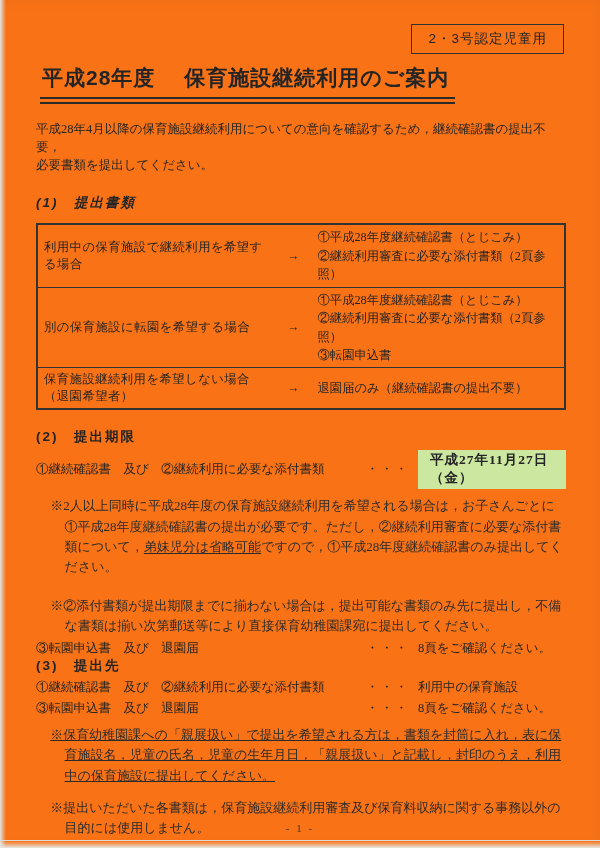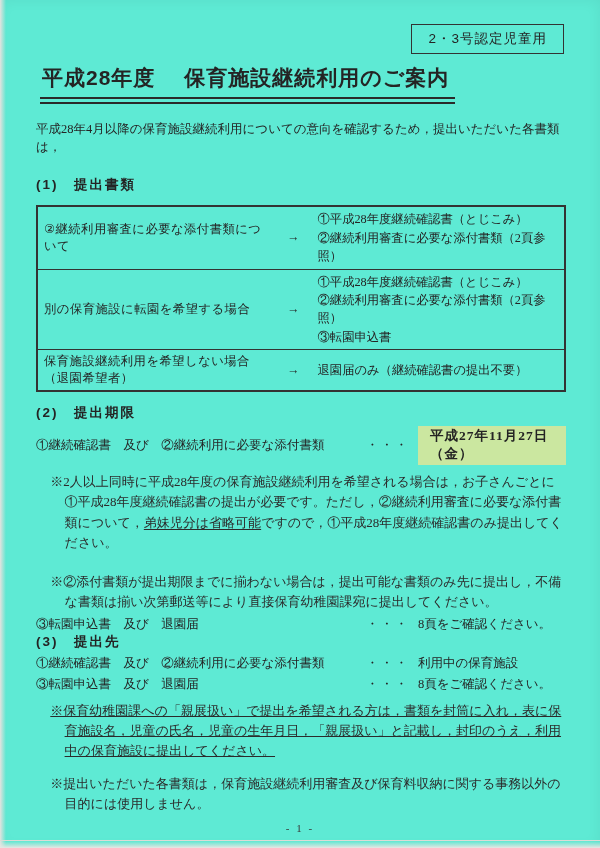--- a/index.html
+++ b/index.html
@@ -1,19 +1,19 @@
 <!DOCTYPE html>
 <html><head>
 <meta charset="utf-8">
 <style>
   * { margin:0; padding:0; box-sizing:border-box; }
   html,body { background:#d8d8d4; }
   .page {
     position:relative; width:600px; height:848px; margin:0 auto;
-    background:#5eead4; color:#242424; overflow:hidden;
+    background:#f97316; color:#242424; overflow:hidden;
     font-family:"Liberation Serif","DejaVu Serif",serif;
     padding:24px 34px 0 36px;
     box-shadow:inset 0 0 14px rgba(0,0,0,0.06);
   }
   .scan-edge-left { position:absolute; left:0; top:0; bottom:0; width:6px;
     background:linear-gradient(to right,#e3e3df,rgba(0,0,0,0)); }
   .scan-edge-bottom { position:absolute; left:0; right:0; bottom:0; height:8px;
     background:linear-gradient(to top,#e7e7e3,rgba(0,0,0,0)); border-top:1px solid #dcdcd6; }
 
   .badge-row { display:flex; justify-content:flex-end; margin-right:2px; }
@@ -28,33 +28,33 @@
     font-family:"Liberation Sans","DejaVu Sans",sans-serif;
     border-bottom:7px double #2a2a2a; padding:0 6px 5px 2px;
   }
 
   .intro { margin-top:16px; font-size:12.5px; line-height:1.45; }
 
   .sec-heading {
     font-size:13.5px; font-weight:bold; letter-spacing:2px;
     font-family:"Liberation Sans","DejaVu Sans",sans-serif;
   }
-  .mt-s1 { margin-top:20px; }
+  .mt-s1 { margin-top:20px;font-style:italic; }
 
   table.docs-table {
     width:100%; margin-top:11px; border-collapse:collapse;
     border:2px solid #333; font-size:12.3px;
   }
   table.docs-table td { border-top:1.5px solid #333; padding:3px 6px; vertical-align:middle; }
   table.docs-table tr:first-child td { border-top:none; }
   td.case-cell { width:45%; font-family:"Liberation Sans","DejaVu Sans",sans-serif; letter-spacing:0.5px; }
   td.arrow-cell { width:7%; text-align:center; }
   td.docs-cell { width:48%; line-height:1.5;margin-top:48px; }
 
-  .sec2-heading { margin-top:12px; }
+  .sec2-heading { margin-top:18px; }
   .item-line { display:flex; align-items:center; margin-top:4px; font-size:12.5px; }
   .item-label { width:330px; flex:0 0 auto; }
   .item-dots { width:52px; flex:0 0 auto; letter-spacing:2px; }
   .deadline-highlight { font-weight:bold; font-size:13.5px; padding:1px 6px 2px 12px; letter-spacing:1px; }
 
   .note { font-size:13px; line-height:1.55; padding-left:2.2em; text-indent:-1.1em; color:#2b2b2b; }
   .note-mt1 { margin-top:7px; }
   .note-mt2 { margin-top:19px; }
   .note u { text-underline-offset:2px; }
 
@@ -73,29 +73,30 @@
 
   <div class="badge-row">
     <span class="badge">2・3号認定児童用</span>
   </div>
 
   <div class="doc-title-wrap">
     <h1 class="doc-title">平成28年度　 保育施設継続利用のご案内</h1>
   </div>
 
   <div class="intro">
-    <div>平成28年4月以降の保育施設継続利用についての意向を確認するため，提出いただいた各書類は，</div>
+    <div>平成28年4月以降の保育施設継続利用についての意向を確認するため，継続確認書の提出不要，</div>
+    <div>必要書類を提出してください。</div>
   </div>
 
   <div class="sec-heading mt-s1">(1)　提出書類</div>
 
   <table class="docs-table">
     <tbody>
         <tr>
-      <td class="case-cell">②継続利用審査に必要な添付書類について</td>
+      <td class="case-cell">利用中の保育施設で継続利用を希望する場合</td>
       <td class="arrow-cell">→</td>
       <td class="docs-cell">
         <div>①平成28年度継続確認書（とじこみ）</div>
         <div>②継続利用審査に必要な添付書類（2頁参照）</div>
       </td>
     </tr>
     <tr>
       <td class="case-cell">別の保育施設に転園を希望する場合</td>
       <td class="arrow-cell">→</td>
       <td class="docs-cell">

